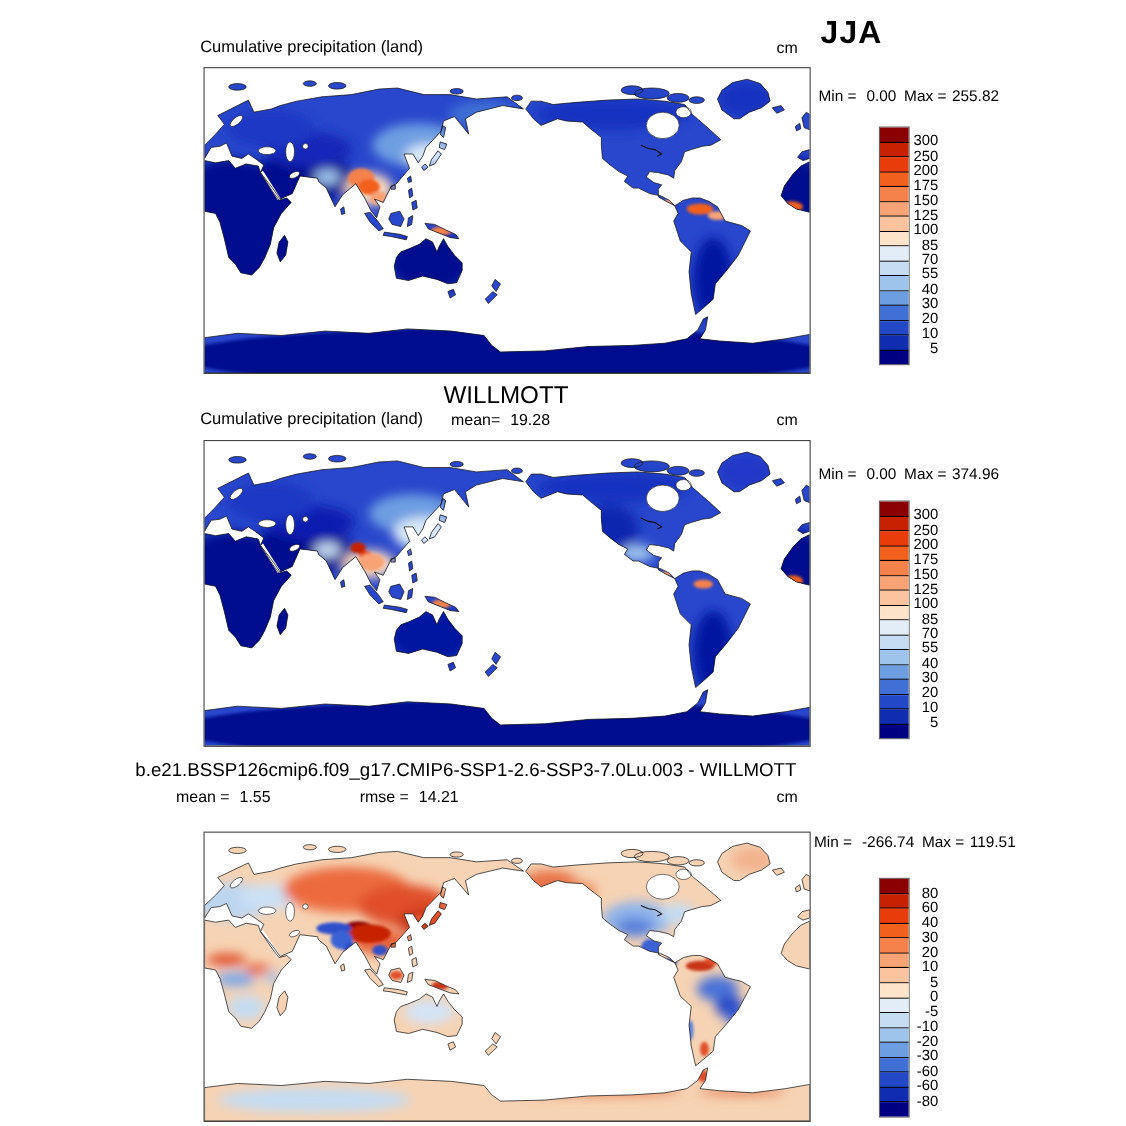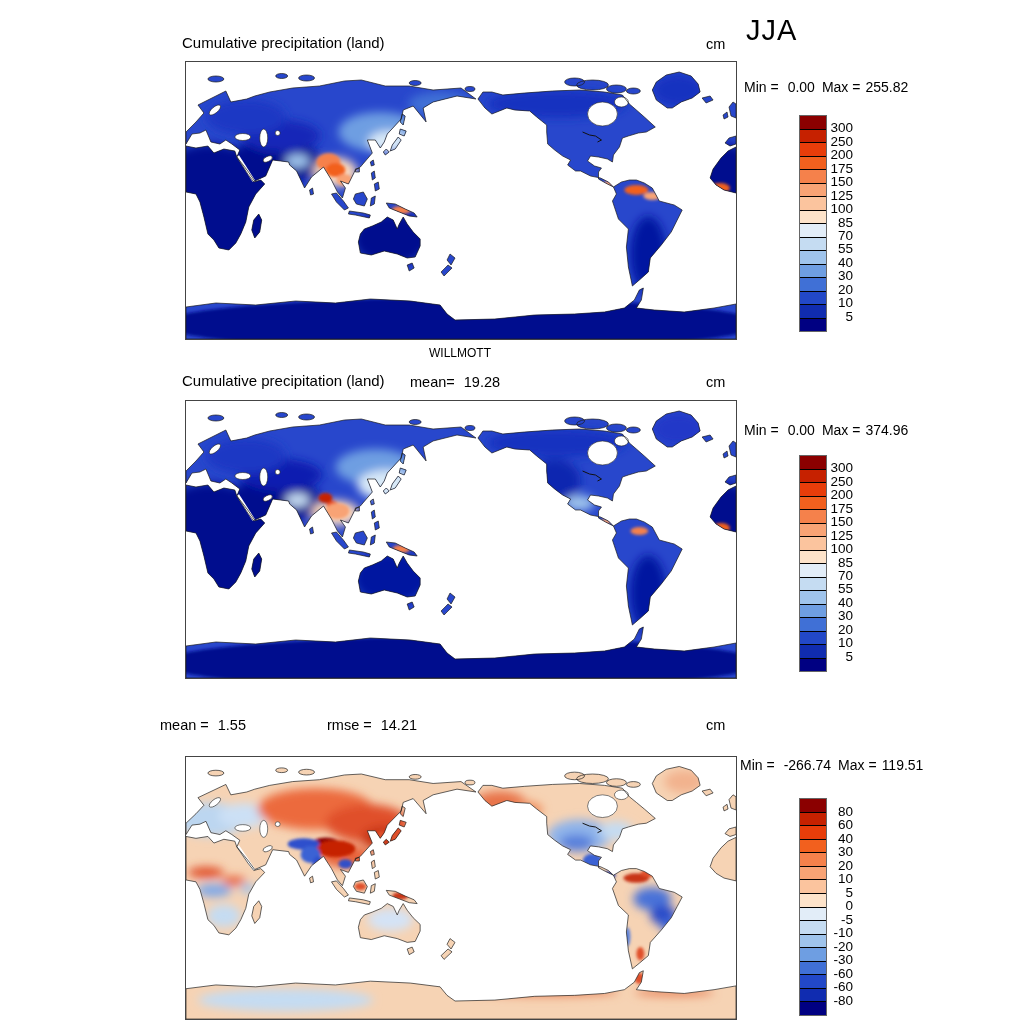--- a/index.html
+++ b/index.html
@@ -1,34 +1,34 @@
 <!DOCTYPE html>
 <html><head>
 <meta charset="utf-8">
 <style>
   html,body{margin:0;padding:0;background:#ffffff;}
   #stage{position:relative;width:1024px;height:1024px;background:#fff;overflow:hidden;
          font-family:"Liberation Sans", sans-serif;color:#000;}
   .abs{position:absolute;white-space:nowrap;}
   .fig-title{left:97px;top:6px;font-size:17.5px;}
-  .season{left:746px;top:14px;font-size:29px;font-weight:normal;letter-spacing:1px;}
+  .season{left:746px;top:14px;font-size:29px;font-weight:bold;letter-spacing:1px;}
   .row-label{font-size:15px;}
   .meanrow{font-size:14.5px;}
   .meanrow .val{margin-left:9px;}
   .units{font-size:14.5px;}
   .minmax{font-size:14px;}
   .minmax .v1{margin-left:9px;}
   .minmax .l2{margin-left:7px;}
   .minmax .v2{margin-left:5px;}
   .field1{left:182px;top:34px;}  .mean1{left:388px;top:36px;margin-top:24px;}  .units1{left:706px;top:36px;}
   .map{border:1px solid #444;background:#fff;}
   .map1{left:185px;top:61px;width:550px;height:277px;}
   .mm1{left:744px;top:79px;}
   .cb1{left:799px;top:115px;}
-  .willmott{left:185px;top:346px;width:550px;text-align:center;font-size:12px;}
+  .willmott{left:185px;top:346px;width:550px;text-align:center;font-size:22px;}
   .field2{left:182px;top:372px;} .mean2{left:410px;top:374px;} .units2{left:706px;top:374px;}
   .map2{left:185px;top:400px;width:550px;height:277px;}
   .mm2{left:744px;top:422px;}
   .cb2{left:799px;top:455px;}
   .title3{left:123px;top:690px;font-size:17px;}
   .mean3{left:160px;top:717px;} .rmse3{left:327px;top:717px;} .units3{left:706px;top:717px;}
   .map3{left:185px;top:756px;width:550px;height:262px;}
   .mm3{left:740px;top:757px;}
   .cb3{left:799px;top:798px;}
   .colorbar{width:60px;}
@@ -394,20 +394,21 @@
         <div class="cb-tick" style="top:113.9px">70</div>
         <div class="cb-tick" style="top:127.4px">55</div>
         <div class="cb-tick" style="top:140.8px">40</div>
         <div class="cb-tick" style="top:154.3px">30</div>
         <div class="cb-tick" style="top:167.7px">20</div>
         <div class="cb-tick" style="top:181.1px">10</div>
         <div class="cb-tick" style="top:194.6px">5</div>
       </div>
     </div>
 
+  <div class="abs title3">b.e21.BSSP126cmip6.f09_g17.CMIP6-SSP1-2.6-SSP3-7.0Lu.003 - WILLMOTT</div>
   <div class="abs meanrow mean3">
     <span>mean =</span><span class="val">1.55</span>
   </div>
   <div class="abs meanrow rmse3">
     <span>rmse =</span><span class="val">14.21</span>
   </div>
   <div class="abs units units3">cm</div>
   <div class="abs map map3"><svg viewBox="0 0 552 277" preserveAspectRatio="none" width="100%" height="100%">
         <defs>
           <clipPath id="clipdiff">

